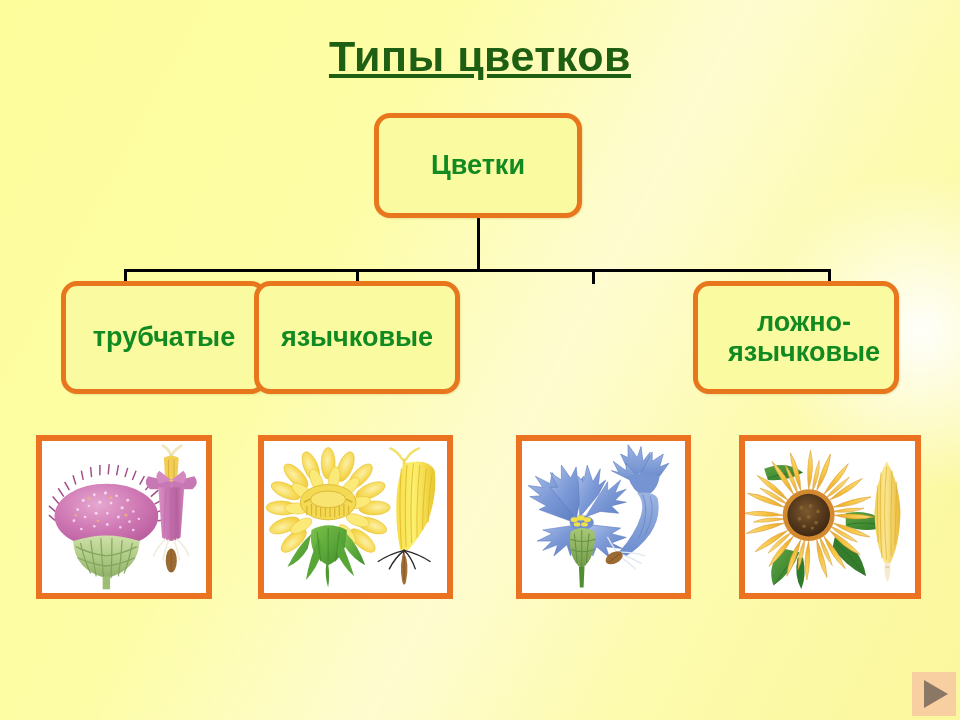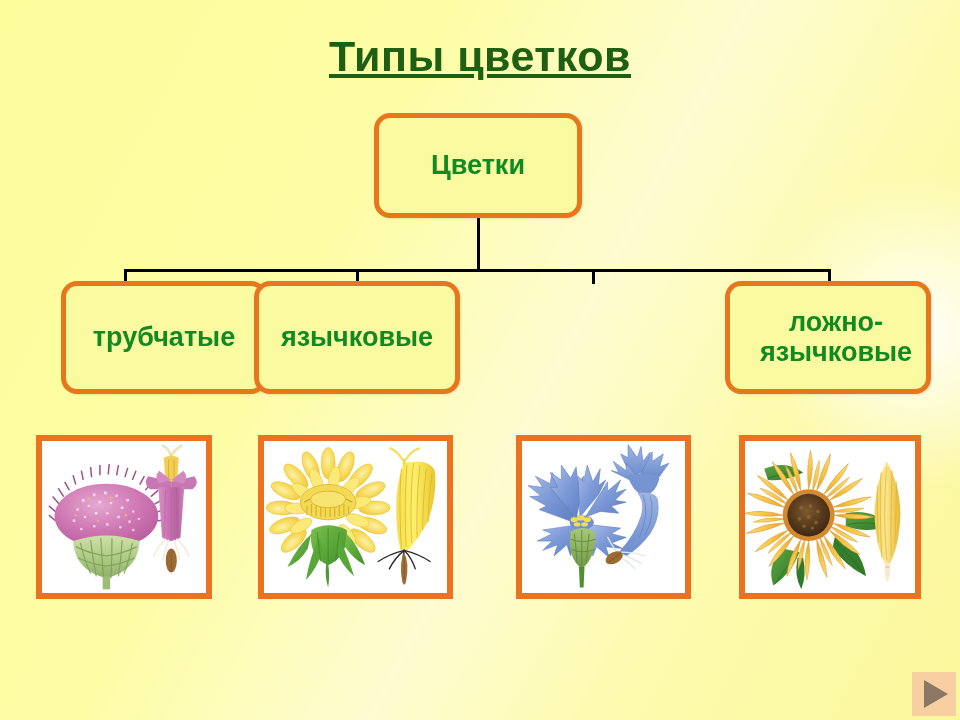--- a/index.html
+++ b/index.html
@@ -62,21 +62,21 @@
     top: 113px;
     width: 208px;
     height: 105px;
     font-size: 27px;
   }
 
   .child-node { height: 113px; font-size: 27px; }
   #child-node-0 { left: 22px;  top: 281px; width: 206px; margin-left: 39px; }
   #child-node-1 { left: 254px; top: 281px; width: 206px; }
   #child-node-2 { left: 491px; top: 281px; width: 205px; }
-  #child-node-3 { left: 725px; top: 281px; width: 206px; padding-left: 16px; }
+  #child-node-3 { left: 693px; top: 281px; width: 206px; padding-left: 16px; }
 
   
   .conn { position: absolute; background: #000; }
   #conn-root-stem   { left: 477px; top: 217px; width: 3px;   height: 54px; }
   #conn-h-bar       { left: 124px; top: 269px; width: 707px; height: 3px; }
   .conn-drop        { top: 269px; width: 3px; height: 15px; }
   #conn-drop-0 { left: 124px; }
   #conn-drop-1 { left: 356px; }
   #conn-drop-2 { left: 592px; }
   #conn-drop-3 { left: 828px; }

